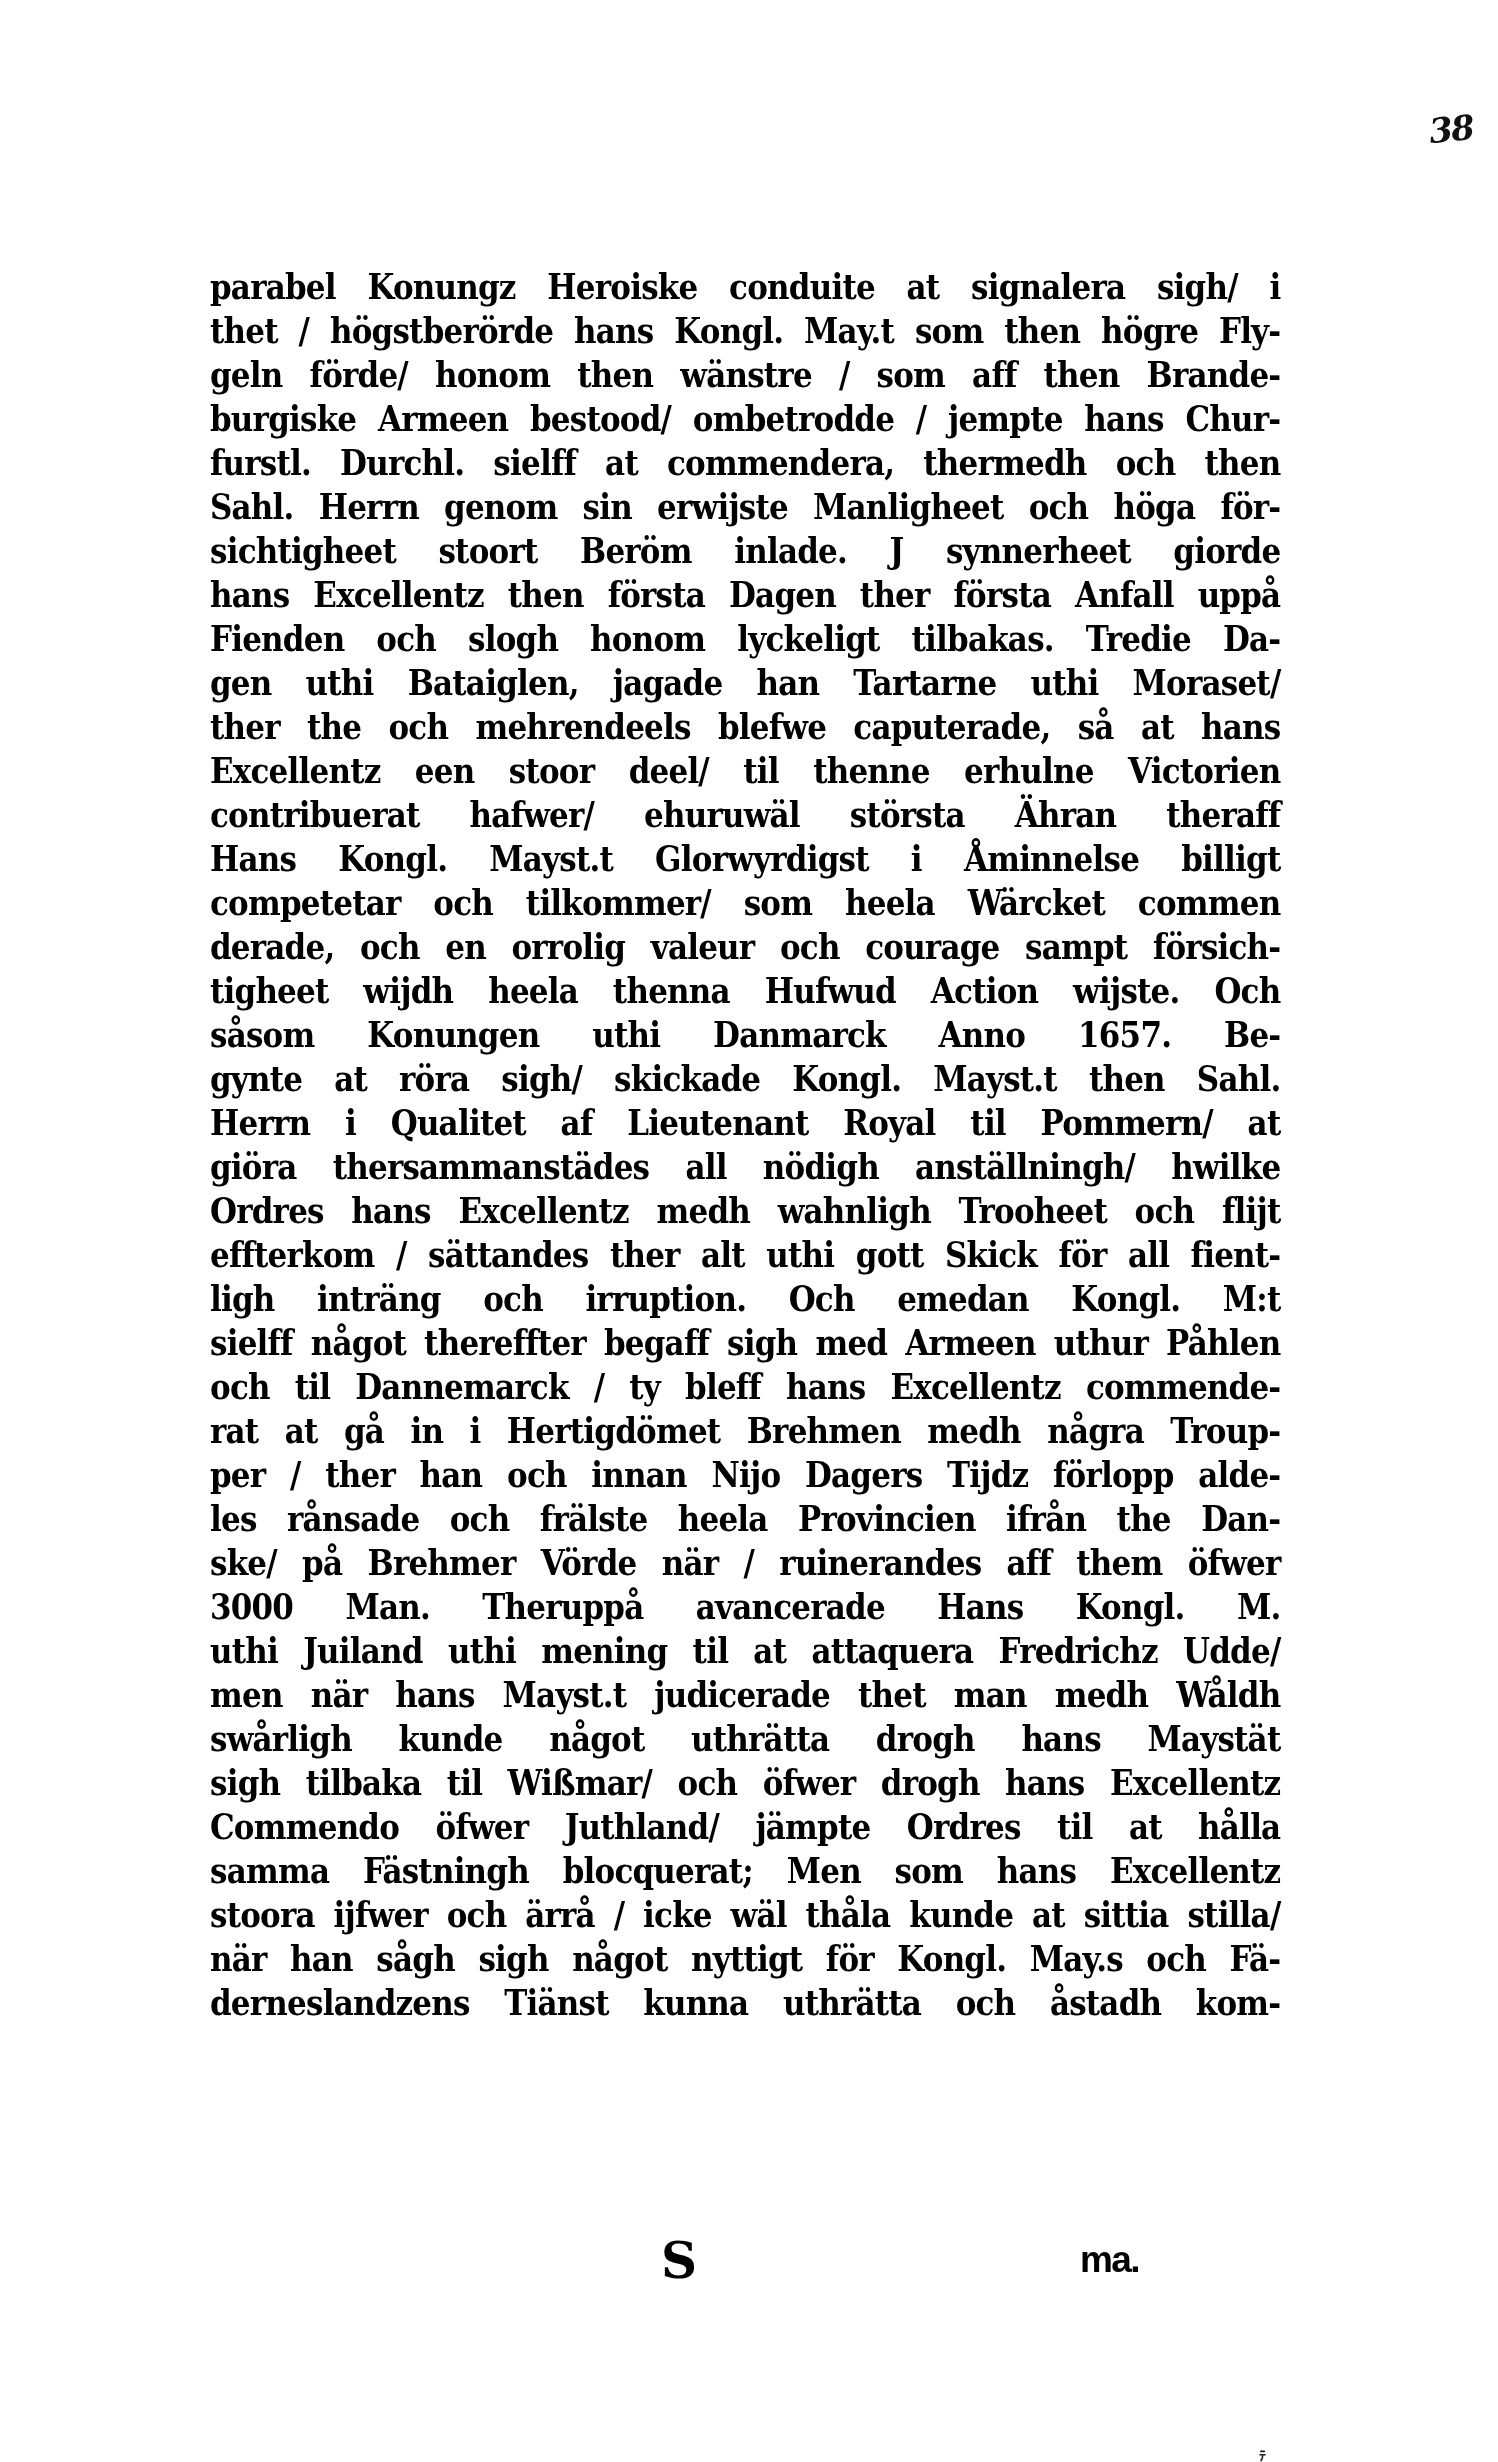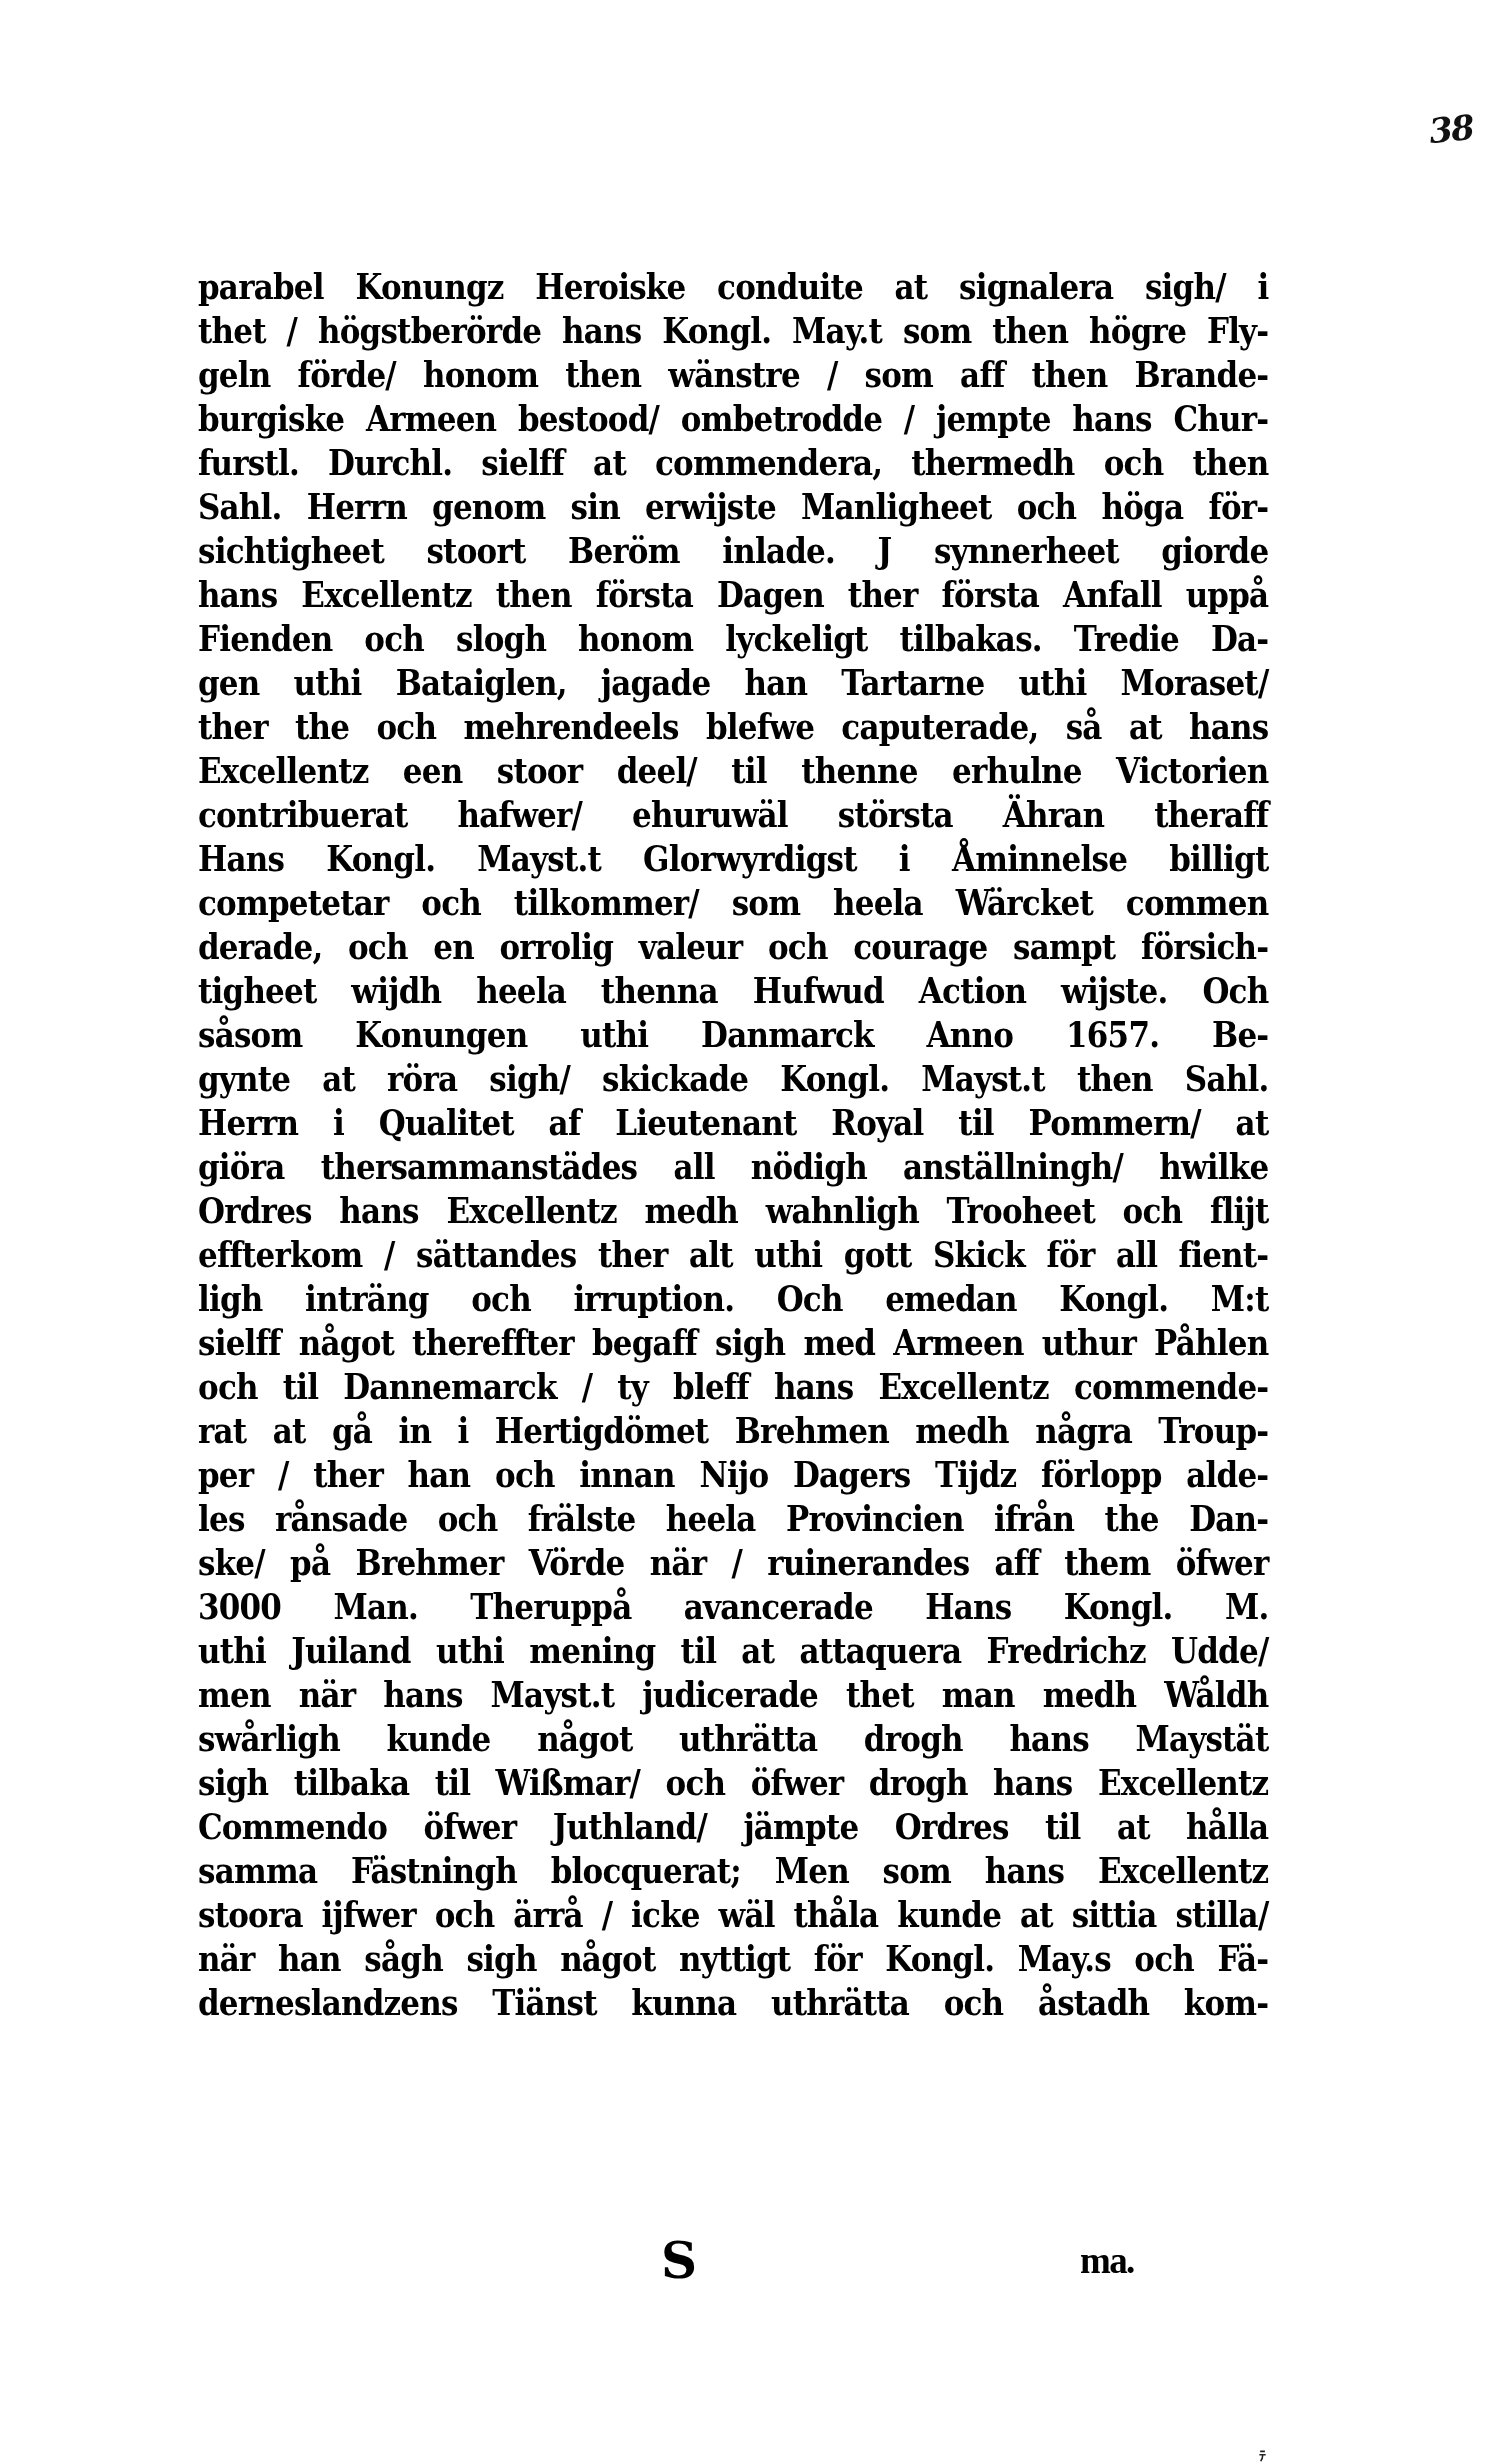--- a/index.html
+++ b/index.html
@@ -1,29 +1,29 @@
 <!DOCTYPE html>
 <html style="font-size:12.4px"><head>
 <meta charset="utf-8">
 <style>
   html, body { margin: 0; padding: 0; background: #ffffff; }
   body { width: 1499px; height: 2462px; position: relative; overflow: hidden;
          font-family: "DejaVu Serif", "Liberation Serif", serif; color: #000; }
   .page { position: absolute; left: 0; top: 0; width: 1499px; height: 2462px; background: #fff; }
   .page-number { position: absolute; left: 1429px; top: 109px; font-size: 34px; font-style: italic;
                  font-weight: bold; letter-spacing: -1.6px; color: #111; transform: rotate(-6deg); }
-  .text-block { position: absolute; left: 198px; top: 264px; width: 1073px; }
+  .text-block { position: absolute; left: 210px; top: 264px; width: 1073px; }
   .line { display: block; height: 44px; line-height: 44px; font-size: 36px; font-weight: bold;
           white-space: nowrap; text-align: justify; text-align-last: justify;
           font-family: "DejaVu Serif", "Liberation Serif", serif; letter-spacing: -0.9px;
           transform: scaleX(0.86); transform-origin: left center; width: 116%; }
   .signature { position: absolute; left: 661px; top: 2231px; font-size: 50px; font-weight: bold;
                font-family: "DejaVu Serif", serif; }
   .catchword { position: absolute; left: 1080px; top: 2239px; font-size: 37px; font-weight: bold;
-               font-family: Liberation Serif, serif; letter-spacing: -1.6px; }
+               font-family: Liberation Sans, sans-serif; letter-spacing: -1.6px; }
   .mark { position: absolute; left: 1259px; top: 2448px; font-size: 14px; font-weight: bold; color: #222; }
 </style>
 </head>
 <body>
 
 <div class="page">
   <div class="page-number">38</div>
 
   <div class="text-block">
     <span class="line">parabel Konungz Heroiske conduite at signalera sigh/ i</span>

